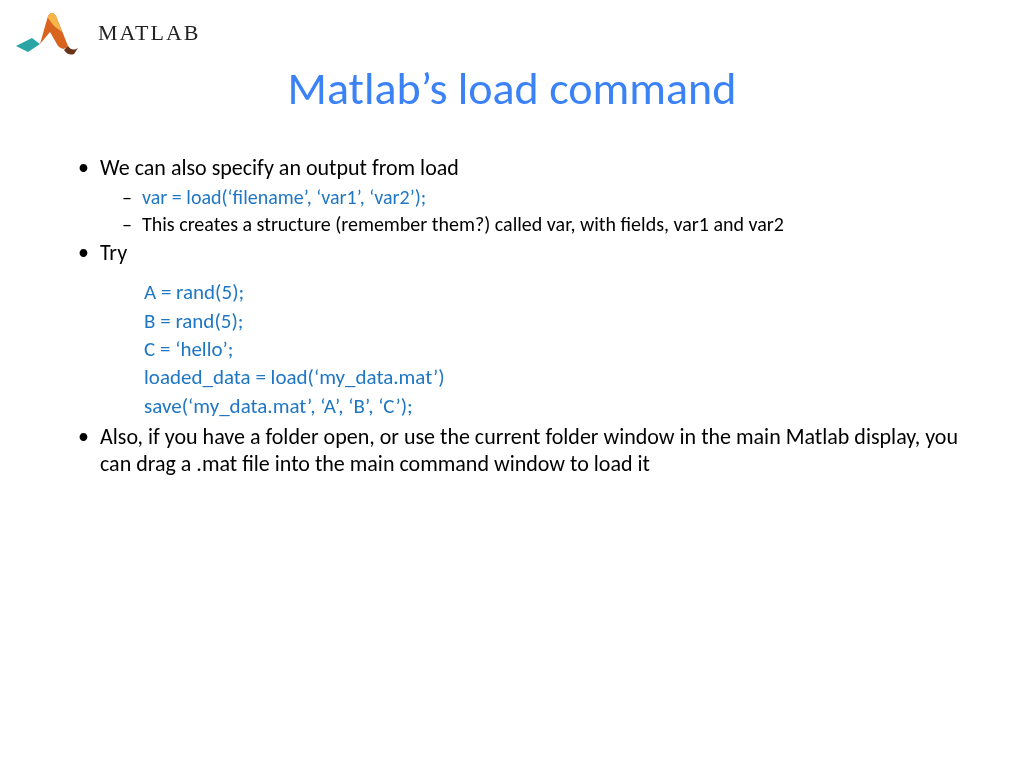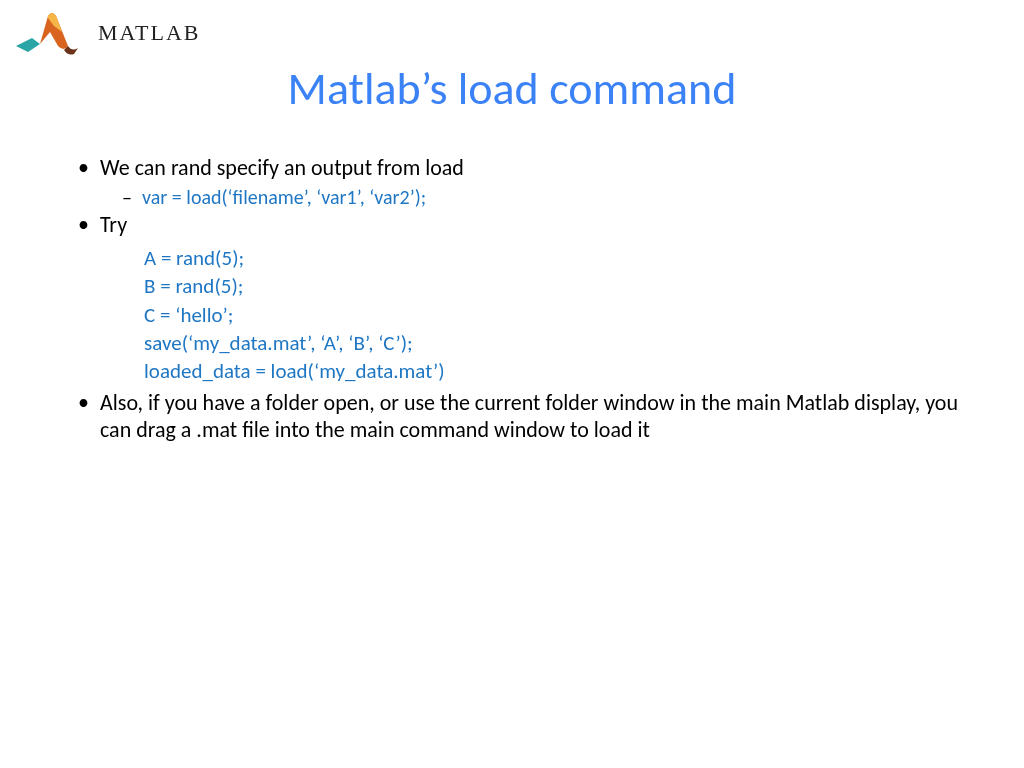--- a/index.html
+++ b/index.html
@@ -78,21 +78,21 @@
     position: absolute;
     left: 0;
     top: 0;
   }
   .code-blue {
     color: #1f77c4;
     margin-top: 18px;
   }
   .code-block {
     margin-left: 44px;
-    margin-top: 5px;
+    margin-top: 12px;
     margin-bottom: 4px;
   }
   .code-block div {
     font-size: 21px;
     color: #1f77c4;
     line-height: 1.35;
   }
 </style>
 </head>
 <body>
@@ -105,34 +105,37 @@
     <path d="M 54 38 Q 58 44 64 40 L 60 46 Q 54 48 50 42 Z" fill="#6b3318"></path>
   </svg>
   <span class="logo-text">MATLAB</span>
 </div>
 
 <h1 class="slide-title">Matlab’s load command</h1>
 
 <div class="content">
   <ul class="level1">
     <li>
-      <span>We can rand specify an output from load</span>
+      <span>We can also specify an output from load</span>
       <ul class="level2">
         <li>
           <span class="code-blue">var = load(‘filename’, ‘var1’, ‘var2’);</span>
+        </li>
+        <li>
+          <span>This creates a structure (remember them?) called var, with fields, var1 and var2</span>
         </li>
       </ul>
     </li>
     <li>
       <span>Try</span>
       <div class="code-block">
         <div>A = rand(5);</div>
         <div>B = rand(5);</div>
         <div>C = ‘hello’;</div>
+        <div>loaded_data = load(‘my_data.mat’)</div>
         <div>save(‘my_data.mat’, ‘A’, ‘B’, ‘C’);</div>
-        <div>loaded_data = load(‘my_data.mat’)</div>
       </div>
     </li>
     <li>
       <span>Also, if you have a folder open, or use the current folder window in the main Matlab display, you can drag a .mat file into the main command window to load it</span>
     </li>
   </ul>
 </div>
 
 </body></html>

